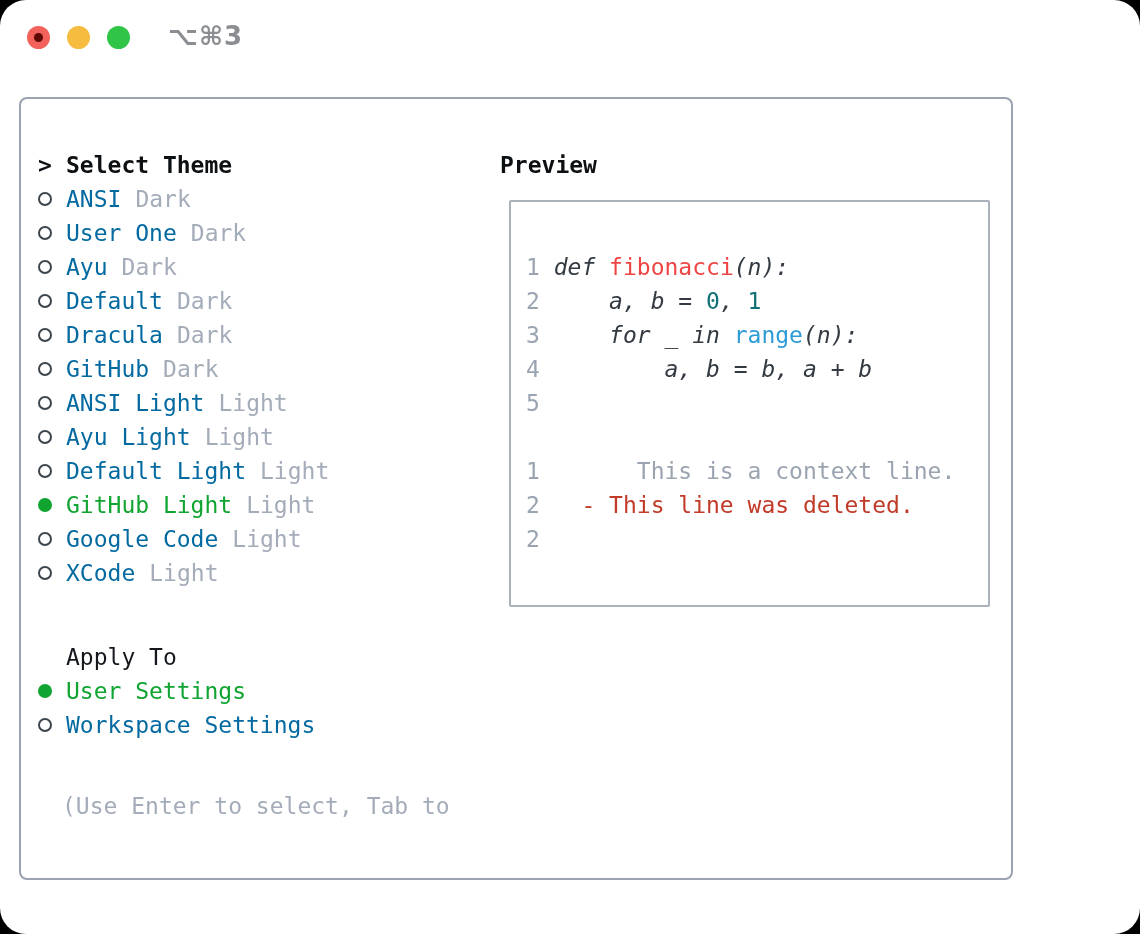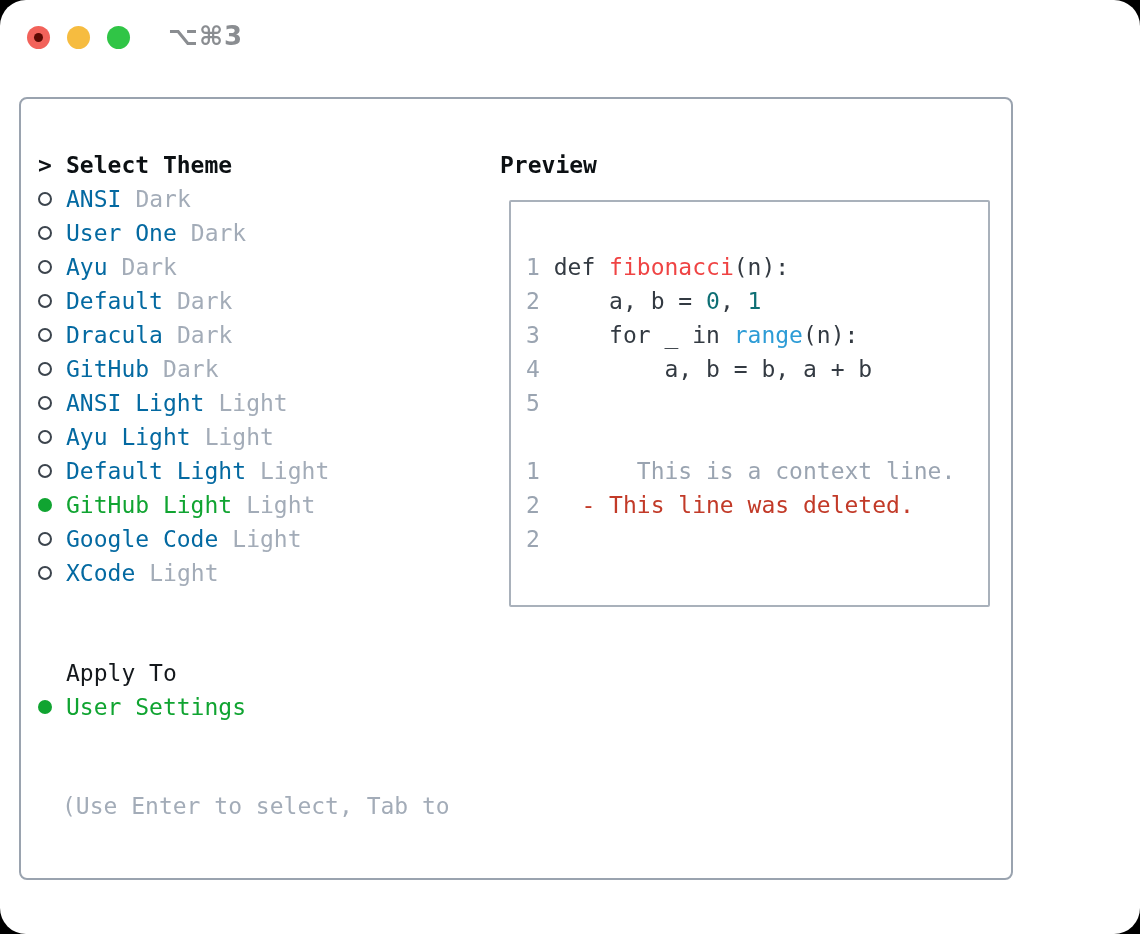--- a/index.html
+++ b/index.html
@@ -27,31 +27,31 @@
   .circle{width:14px;height:14px;border-radius:50%;border:2px solid #3c444d;box-sizing:border-box;}
   .circle.sel{border:none;background:#10a431;}
   .t-name{color:#0369a1;}
   .t-name.sel{color:#10a431;}
   .t-variant{color:#a3acb8;margin-left:14px;}
   .hdr{font-weight:bold;color:#0c1013;}
   .hdr-plain{color:#14181c;}
 
   .select-header{position:absolute;left:38px;top:148px;}
   .theme-list{position:absolute;left:38px;top:182px;}
-  .apply-block{position:absolute;left:38px;top:656px;}
+  .apply-block{position:absolute;left:38px;top:640px;}
   .help-block{position:absolute;left:38px;top:789px;color:#a3acb8;font-size:23px;margin-left:24px;}
   .help-block .row{color:#a3acb8;}
 
   .preview-title{position:absolute;left:500px;top:148px;}
   .preview-box{position:absolute;left:509px;top:200px;width:481px;height:407px;
     border:2px solid #a9b1bb;border-radius:2px;box-sizing:border-box;
     padding:48px 0 0 15px;background:#fff;}
   .pline{height:34px;font-size:23px;white-space:pre;display:flex;align-items:center;}
   .seg-num{color:#9aa4b1;}
-  .seg-code{color:#333a42;}
+  .seg-code{color:#333a42;font-style:italic;}
   .seg-muted{color:#9aa4b1;}
   .seg-func{color:#ef4444;}
   .seg-teal{color:#0e6f74;}
   .seg-blue{color:#2d9cd6;}
   .seg-del{color:#c23a28;}
   .seg-add{color:#09c121;}
 </style>
 </head>
 <body>
 
@@ -88,20 +88,21 @@
       <div class="row"><span class="marker"><span class="circle"></span></span><span class="t-name">XCode</span><span class="t-variant">Light</span></div>
     </div>
 
   <div class="apply-block">
     <div class="row">
       <span class="marker"></span>
       <span class="hdr-plain">Apply To</span>
     </div>
     <div id="apply-list">
         <div class="row"><span class="marker"><span class="circle sel"></span></span><span class="t-name sel">User Settings</span></div>
+        <div class="row"><span class="marker"><span class="circle"></span></span><span class="t-name">Workspace Settings</span></div>
       </div>
   </div>
 
   <div class="help-block" id="help-block">
       <div class="row">(Use Enter to select, Tab to</div>
     </div>
 
   <div class="preview-title row">
     <span class="hdr">Preview</span>
   </div>

